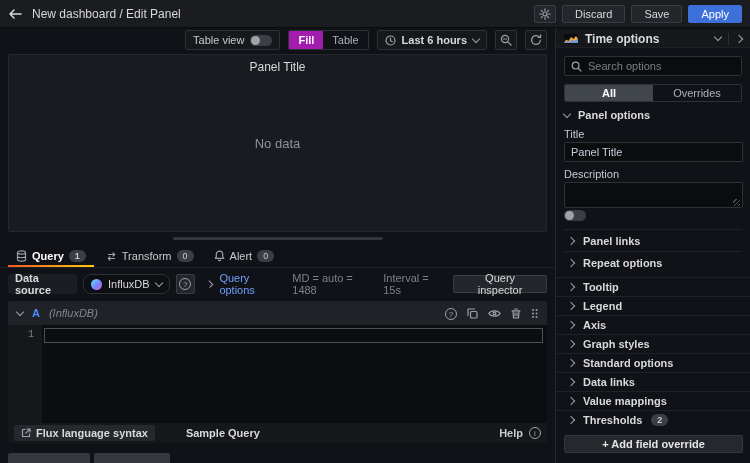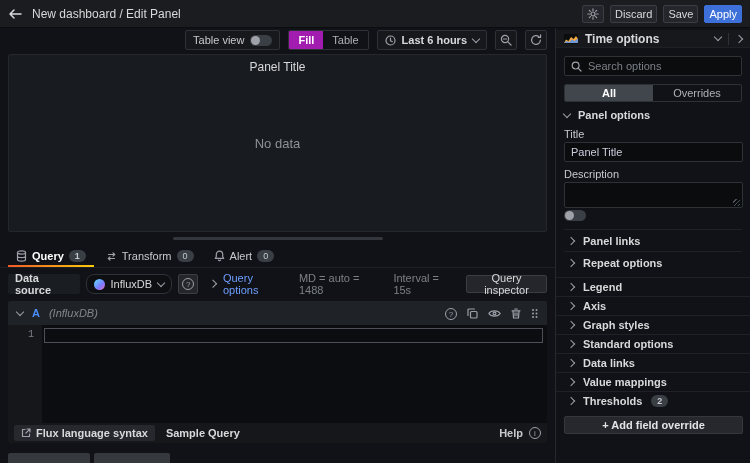--- a/index.html
+++ b/index.html
@@ -10,21 +10,21 @@
     color:#d8d9da; font-size:11px; overflow:hidden;
   }
   
   .navbar{
     height:28px; background:#1a1c20; display:flex; align-items:center;
     padding:0 8px; gap:10px; border-bottom:1px solid #0b0c0e;
   }
   .nav-title{ font-size:12px; font-weight:500; color:#d8d9da; }
   .nav-right{ margin-left:auto; display:flex; align-items:center; gap:6px; }
   .btn{
-    height:18px; padding:0 4px; display:inline-flex; align-items:center; justify-content:center;
+    height:18px; padding:0 12px; display:inline-flex; align-items:center; justify-content:center;
     background:#24262c; border:1px solid #3a3d44; border-radius:2px;
     color:#d8d9da; font-size:11px; cursor:pointer;
   }
   .btn.primary{ background:#3d71d9; border-color:#3d71d9; color:#fff; }
   .icon-btn{ width:22px; padding:0; }
   svg.ic{ display:block; }
   .stroke{ fill:none; stroke:#9da0a8; stroke-width:1.2; stroke-linecap:round; stroke-linejoin:round; }
   
   .content{ display:flex; height:435px; }
   .left{ width:555px; display:flex; flex-direction:column; overflow:hidden; }
@@ -70,21 +70,21 @@
   
   .editor{ margin:4px 8px 0; height:142px; display:flex; flex-direction:column; border-radius:2px; overflow:hidden; }
   .q-header{ height:24px; background:#1f2227; display:flex; align-items:center; gap:9px; padding:0 9px; }
   .ref-id{ color:#4a8df8; font-weight:bold; font-size:11px; }
   .ds-hint{ color:#83878d; font-style:italic; }
   .q-icons{ margin-left:auto; display:flex; align-items:center; gap:10px; }
   .q-body{ flex:1; background:#0c0d10; display:flex; }
   .gutter{ width:34px; background:#16171b; color:#7b8087; font-family:"Liberation Mono",monospace; font-size:10px; text-align:right; padding:4px 8px 0 0; }
   .code-area{ flex:1; padding:3px 4px 0 2px; }
   .code-line{ height:15px; border:1px solid #4c5058; background:#0c0d10; }
-  .q-footer{ height:20px; background:#16171b; display:flex; align-items:center; gap:4px; padding:0 6px; }
+  .q-footer{ height:20px; background:#16171b; display:flex; align-items:center; gap:24px; padding:0 6px; }
   .chip{ height:16px; display:inline-flex; align-items:center; gap:5px; padding:0 7px; background:#26282e; border-radius:2px; color:#d8d9da; cursor:pointer; }
   .chip.ghost{ background:transparent; }
   .help-right{ margin-left:auto; display:flex; align-items:center; gap:6px; color:#c7c9cc; }
   .cut-buttons{ margin:10px 8px 0; display:flex; gap:4px; }
   .cut-btn{ height:10px; border-radius:2px 2px 0 0; background:#35383d; }
   
   .viz-row{ height:18px; margin-top:2px; display:flex; align-items:center; gap:7px; padding:0 8px; background:#16181c; border-bottom:1px solid #1d2025; }
   .viz-name{ font-weight:bold; font-size:12px; color:#d8d9da; }
   .v-divider{ width:1px; height:12px; background:#2c3235; }
   .search-box{ height:20px; margin:8px 8px 0; display:flex; align-items:center; gap:6px; padding:0 6px; background:#0b0c0e; border:1px solid #2c3235; border-radius:2px; }
@@ -362,20 +362,24 @@
         <span>Panel links</span>
       </div>
       <div class="subsec">
         <span class="chev-right"></span>
         <span>Repeat options</span>
       </div>
 
       <div class="sections">
         <div class="opt-row">
           <span class="chev-right"></span>
+          <span>Tooltip</span>
+        </div>
+        <div class="opt-row">
+          <span class="chev-right"></span>
           <span>Legend</span>
         </div>
         <div class="opt-row">
           <span class="chev-right"></span>
           <span>Axis</span>
         </div>
         <div class="opt-row">
           <span class="chev-right"></span>
           <span>Graph styles</span>
         </div>

